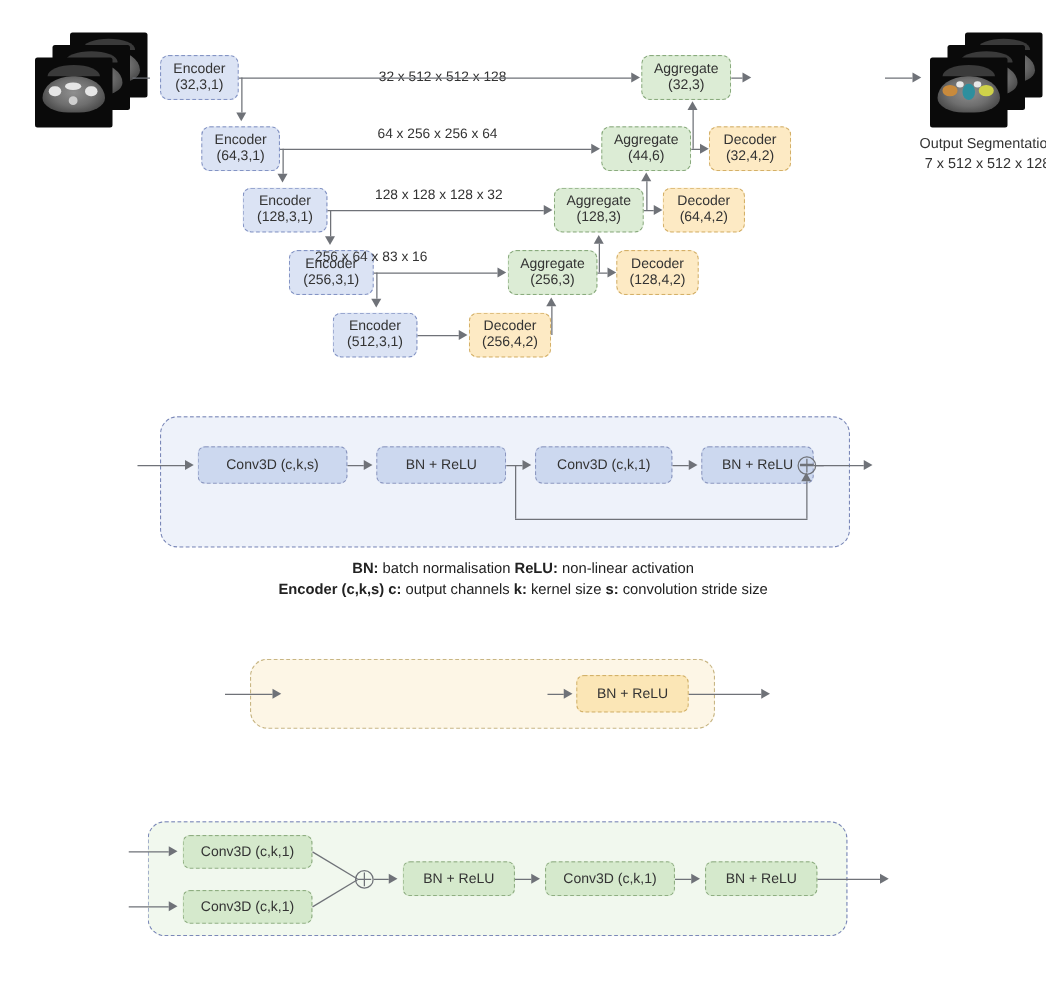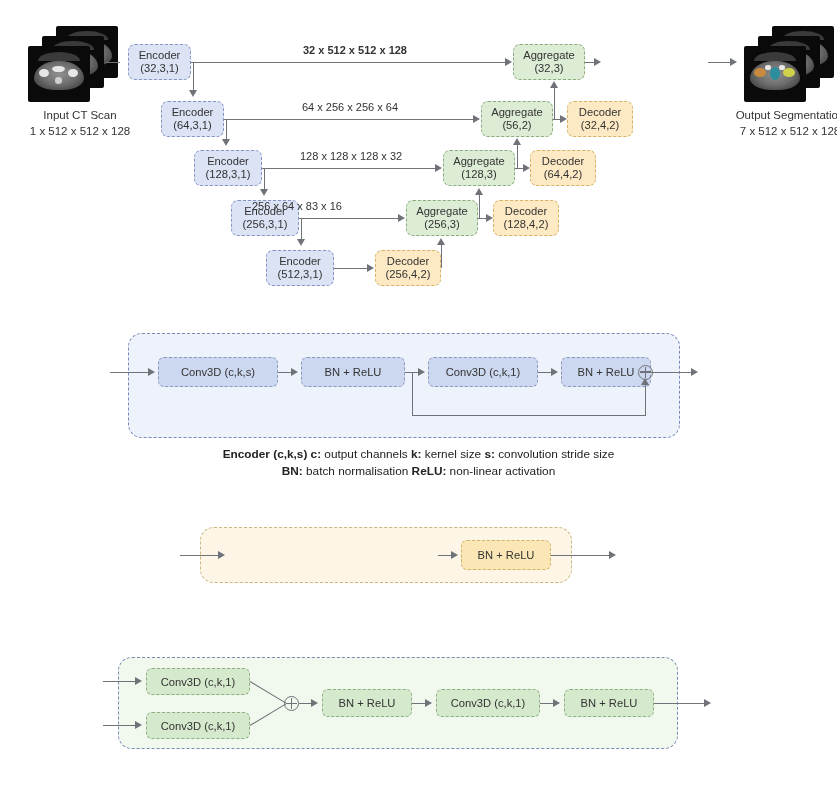--- a/index.html
+++ b/index.html
@@ -94,24 +94,20 @@
     <div class="slice" style="left:2px;top:20px;width:62px;height:56px;">
       <div class="top"></div>
       <div class="body">
         <div class="bone" style="left:10%;top:28%;width:20%;height:30%;"></div>
         <div class="bone" style="left:36%;top:18%;width:26%;height:20%;"></div>
         <div class="bone" style="left:68%;top:28%;width:20%;height:30%;"></div>
         <div class="bone" style="left:42%;top:58%;width:14%;height:22%;background:#cfcfcf;"></div>
       </div>
     </div>
   </div>
-  <div class="caption" style="left:0px;top:108px;width:160px;">
-    <div>Input CT Scan</div>
-    <div>1 x 512 x 512 x 128</div>
-  </div>
 
   <div class="scanstack" style="left:742px;top:26px;width:96px;height:78px;">
     <div class="slice" style="left:30px;top:0px;width:62px;height:52px;">
       <div class="top"></div>
         <div class="body"></div>
     </div>
     <div class="slice" style="left:16px;top:10px;width:62px;height:52px;">
       <div class="top"></div>
         <div class="body"></div>
     </div>
@@ -156,21 +152,21 @@
     <span class="l2">(512,3,1)</span>
   </div>
 
   <div class="node agg" style="left:513px;top:44px;width:72px;height:36px;">
     <span class="l1">Aggregate</span>
     <span class="l2">(32,3)</span>
   </div>
 
   <div class="node agg" style="left:481px;top:101px;width:72px;height:36px;">
     <span class="l1">Aggregate</span>
-    <span class="l2">(56,2)</span>
+    <span class="l2">(44,6)</span>
   </div>
 
   <div class="node agg" style="left:443px;top:150px;width:72px;height:36px;">
     <span class="l1">Aggregate</span>
     <span class="l2">(128,3)</span>
   </div>
 
   <div class="node agg" style="left:406px;top:200px;width:72px;height:36px;">
     <span class="l1">Aggregate</span>
     <span class="l2">(256,3)</span>
@@ -190,21 +186,21 @@
     <span class="l1">Decoder</span>
     <span class="l2">(128,4,2)</span>
   </div>
 
   <div class="node dec" style="left:375px;top:250px;width:66px;height:36px;">
     <span class="l1">Decoder</span>
     <span class="l2">(256,4,2)</span>
   </div>
 
 
-  <div class="dimlabel" style="left:303px;top:44px;font-weight:bold;">32 x 512 x 512 x 128</div>
+  <div class="dimlabel" style="left:303px;top:56px;">32 x 512 x 512 x 128</div>
   <div class="dimlabel" style="left:302px;top:101px;">64 x 256 x 256 x 64</div>
   <div class="dimlabel" style="left:300px;top:150px;">128 x 128 x 128 x 32</div>
   <div class="dimlabel" style="left:252px;top:200px;">256 x 64 x 83 x 16</div>
 
   <div class="h-line" style="left:191px;top:62px;width:314px;"></div>
   <div class="arrow-r" style="left:505px;top:57.5px;"></div>
 
   <div class="v-line" style="left:193px;top:62px;height:28px;"></div>
   <div class="arrow-d" style="left:188.5px;top:90px;"></div>
 
@@ -279,22 +275,22 @@
   <div class="plusnode" style="left:638px;top:364.5px;"></div>
   <div class="h-line" style="left:653px;top:372px;width:38px;"></div>
   <div class="arrow-r" style="left:691px;top:367.5px;"></div>
 
   <div class="v-line" style="left:412px;top:372px;height:43px;"></div>
   <div class="h-line" style="left:412px;top:415px;width:234px;"></div>
   <div class="v-line" style="left:645px;top:385px;height:30px;"></div>
   <div class="arrow-u" style="left:641px;top:378px;"></div>
 
   <div class="legend" style="left:0px;top:446px;width:837px;">
+    <div><b>BN:</b> batch normalisation <b>ReLU:</b> non-linear activation</div>
     <div style="font-weight:normal;"><b>Encoder (c,k,s)</b> <b>c:</b> output channels <b>k:</b> kernel size <b>s:</b> convolution stride size</div>
-    <div><b>BN:</b> batch normalisation <b>ReLU:</b> non-linear activation</div>
   </div>
 
   <div class="panel panel-dec" style="left:200px;top:527px;width:372px;height:56px;"></div>
 
   <div class="h-line" style="left:180px;top:555px;width:38px;"></div>
   <div class="arrow-r" style="left:218px;top:550.5px;"></div>
 
   <div class="h-line" style="left:438px;top:555px;width:13px;"></div>
   <div class="arrow-r" style="left:451px;top:550.5px;"></div>
 

